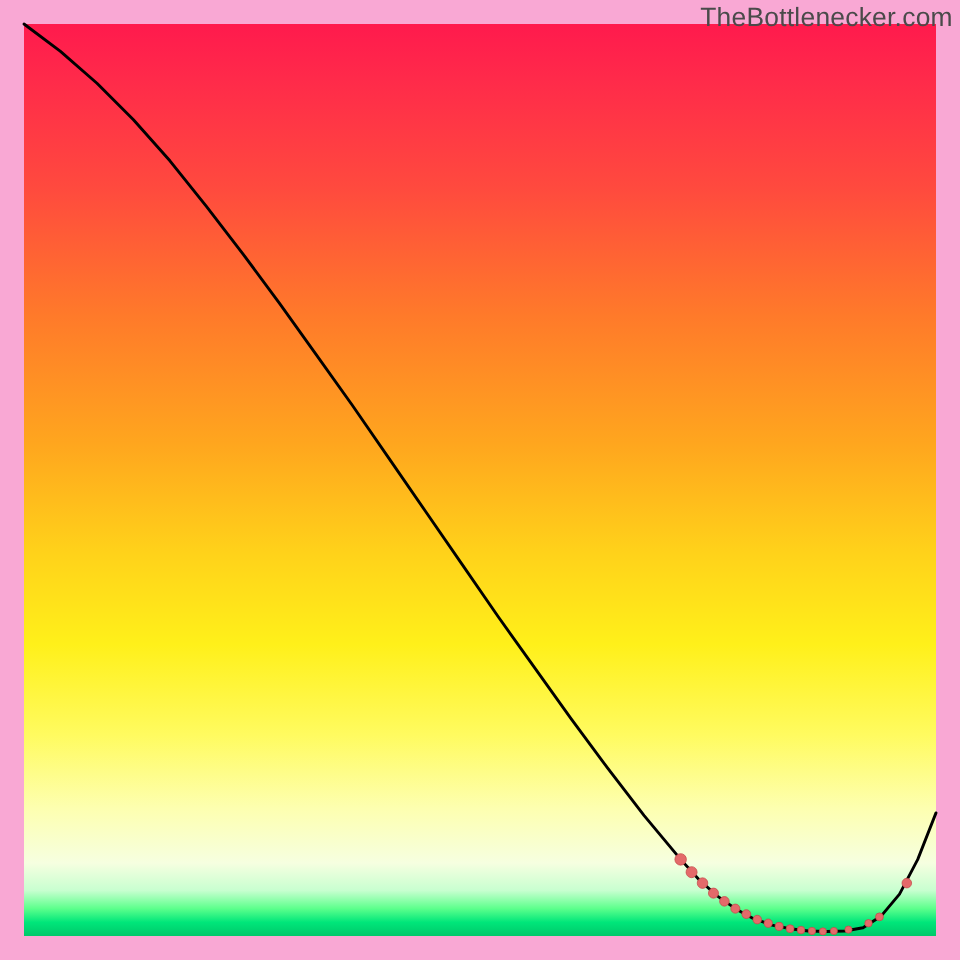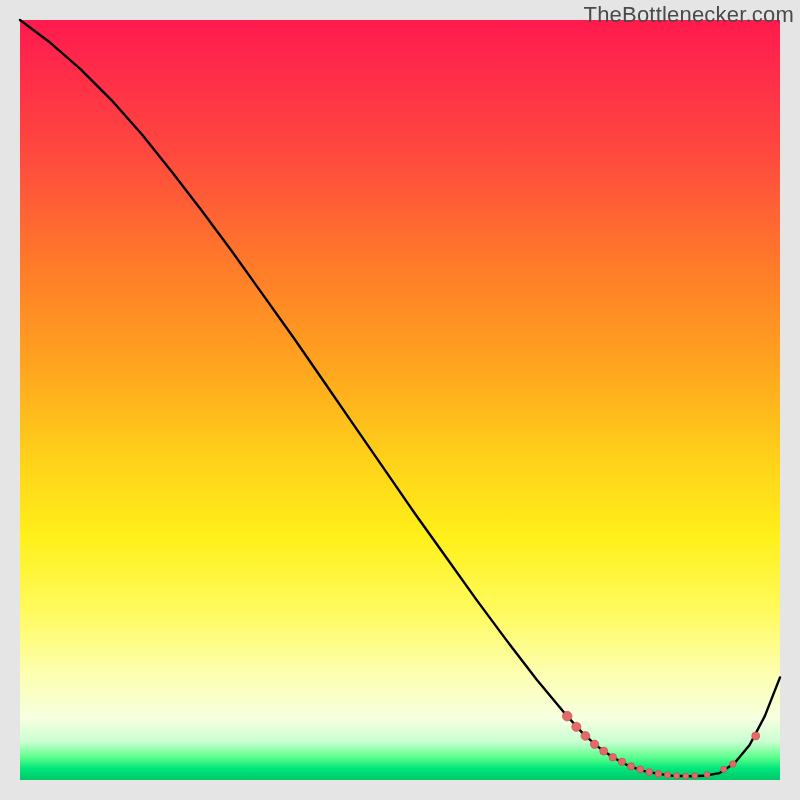--- a/index.html
+++ b/index.html
@@ -8,21 +8,21 @@
     width: 800px;
     height: 800px;
     background: #000;
     overflow: hidden;
     font-family: Arial, Helvetica, sans-serif;
   }
   .frame {
     position: relative;
     width: 800px;
     height: 800px;
-    background: #e5e5e5;
+    background: #f9a8d4;
   }
   .plot {
     position: absolute;
     left: 20px;
     top: 20px;
     width: 760px;
     height: 760px;
     
     background: linear-gradient(
       to bottom,

